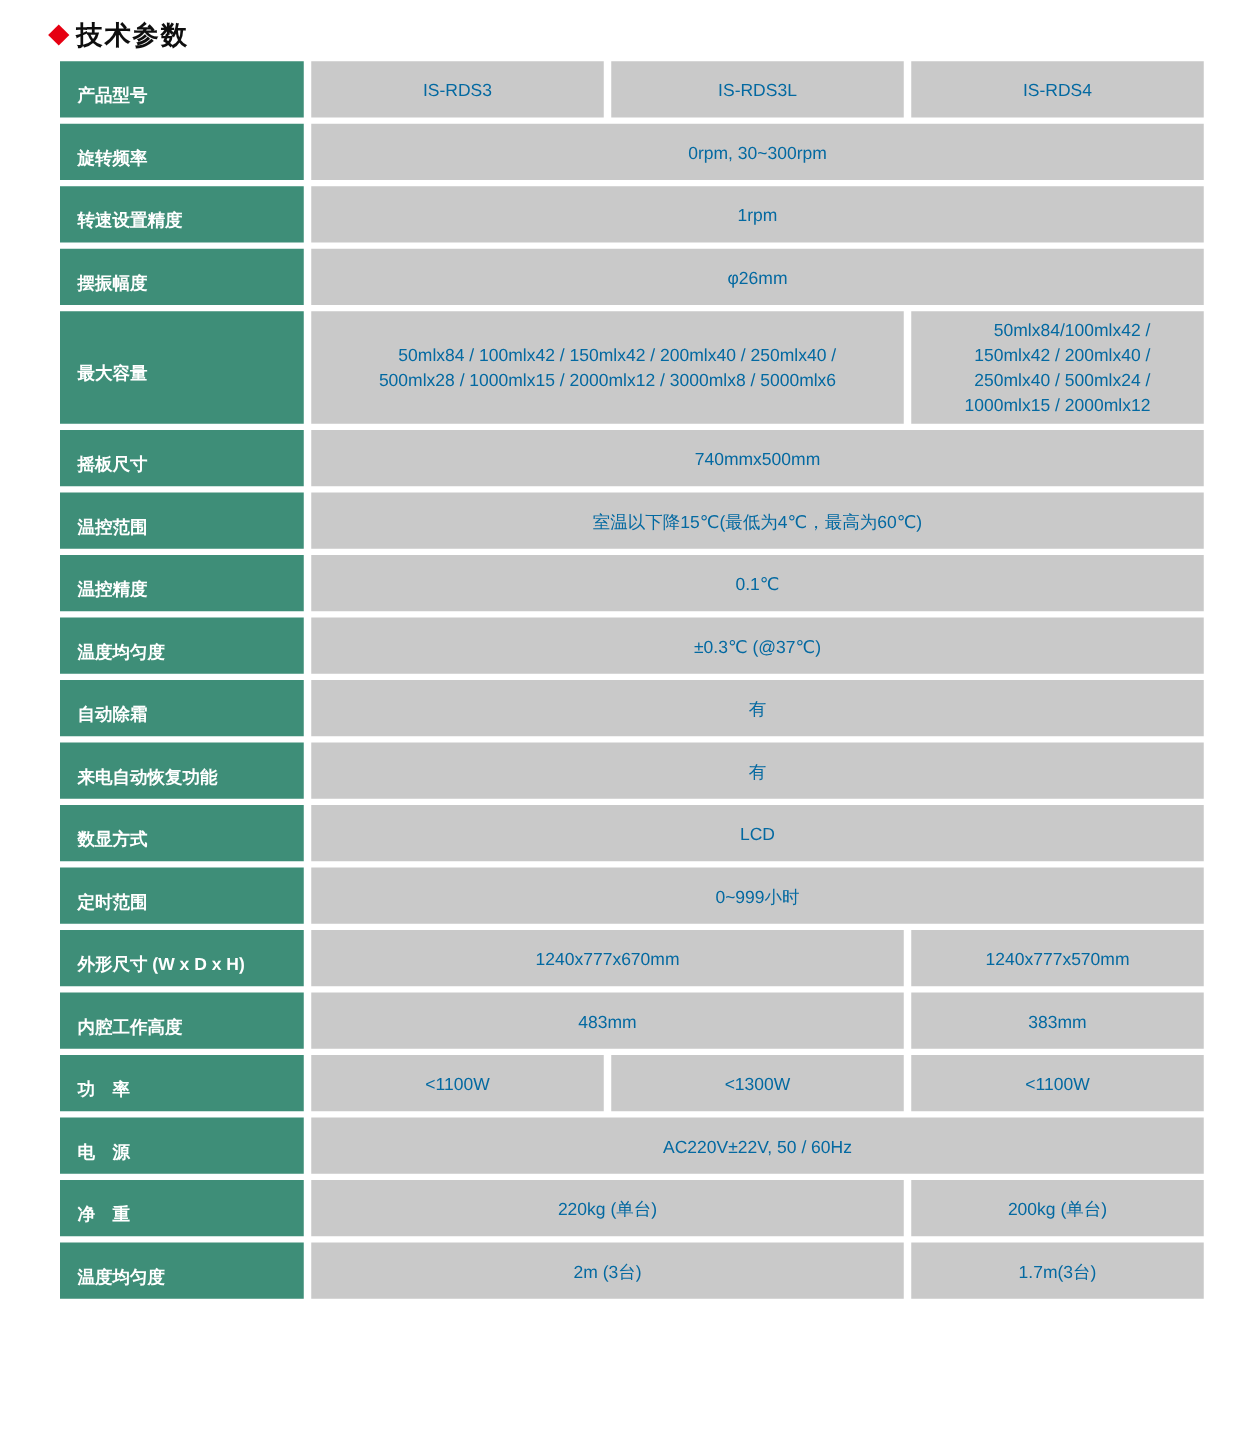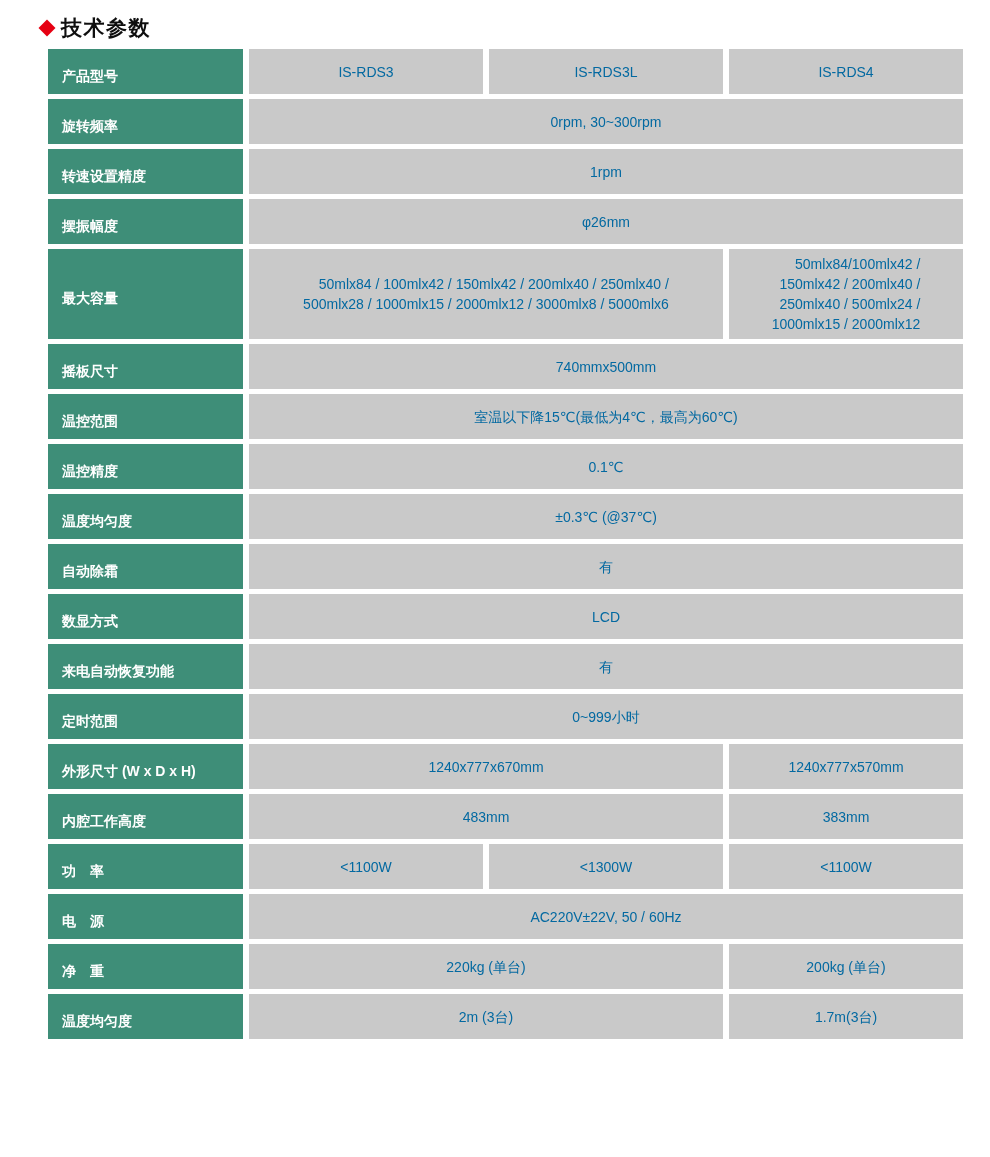--- a/index.html
+++ b/index.html
@@ -135,26 +135,26 @@
         </tr>
         <tr>
           <th class="label-cell">温度均匀度</th>
           <td class="data-cell" colspan="3"><div class="cell-block"><div class="cell-line">±0.3℃ (@37℃)</div></div></td>
         </tr>
         <tr>
           <th class="label-cell">自动除霜</th>
           <td class="data-cell" colspan="3"><div class="cell-block"><div class="cell-line">有</div></div></td>
         </tr>
         <tr>
+          <th class="label-cell">来电自动恢复功能</th>
+          <td class="data-cell" colspan="3"><div class="cell-block"><div class="cell-line">有</div></div></td>
+        </tr>
+        <tr>
           <th class="label-cell">数显方式</th>
           <td class="data-cell" colspan="3"><div class="cell-block"><div class="cell-line">LCD</div></div></td>
-        </tr>
-        <tr>
-          <th class="label-cell">来电自动恢复功能</th>
-          <td class="data-cell" colspan="3"><div class="cell-block"><div class="cell-line">有</div></div></td>
         </tr>
         <tr>
           <th class="label-cell">定时范围</th>
           <td class="data-cell" colspan="3"><div class="cell-block"><div class="cell-line">0~999小时</div></div></td>
         </tr>
         <tr>
           <th class="label-cell">外形尺寸 (W x D x H)</th>
           <td class="data-cell" colspan="2"><div class="cell-block"><div class="cell-line">1240x777x670mm</div></div></td>
           <td class="data-cell"><div class="cell-block"><div class="cell-line">1240x777x570mm</div></div></td>
         </tr>

